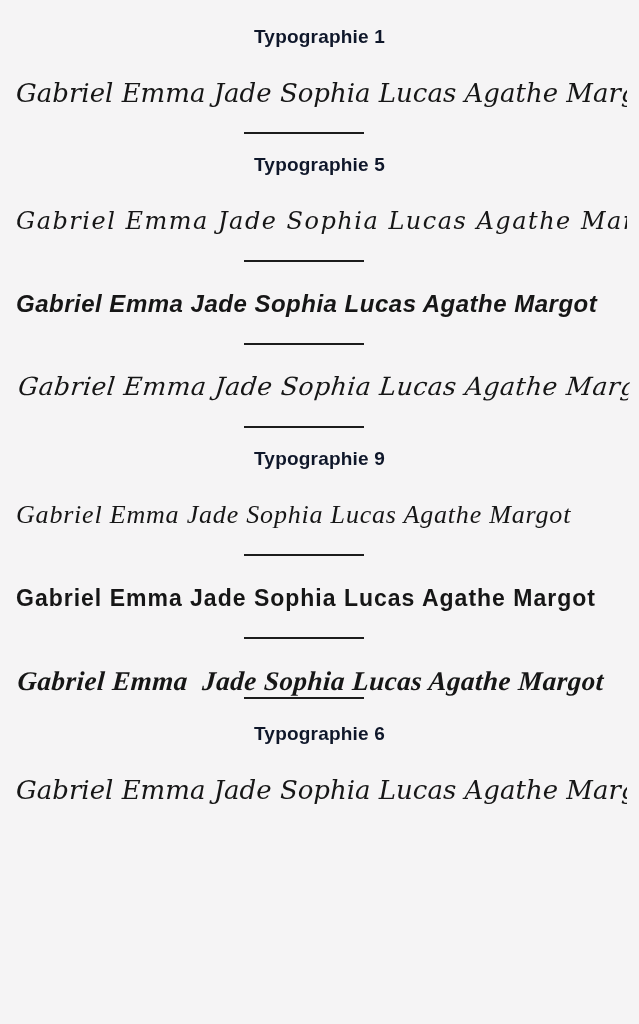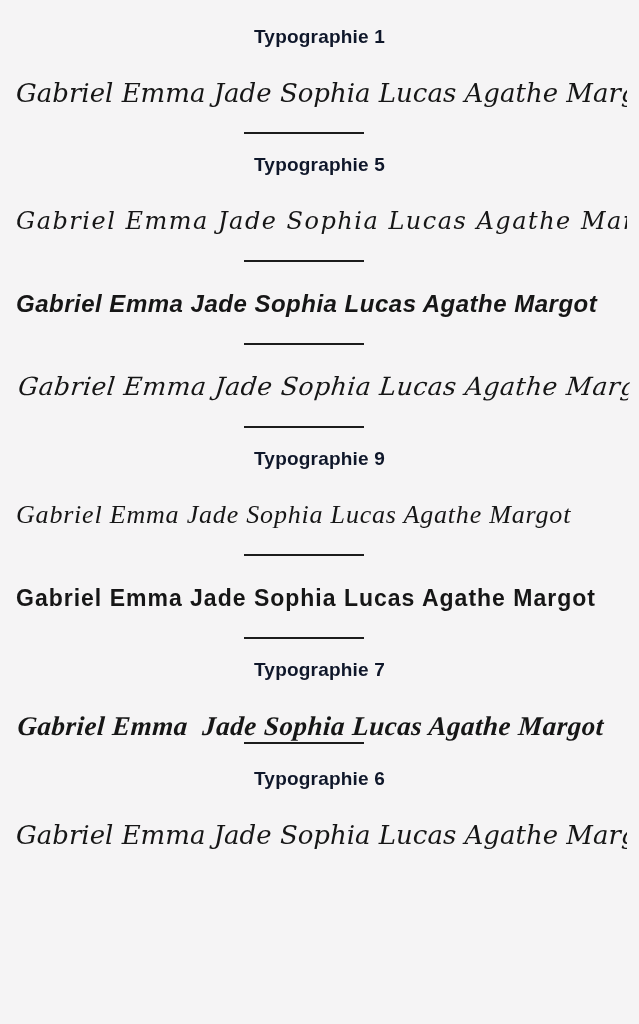--- a/index.html
+++ b/index.html
@@ -85,21 +85,20 @@
     <p class="typo-sample style-5">Gabriel Emma Jade Sophia Lucas Agathe Margot</p>
     <hr class="divider">
   </section>
 
   <section class="typo-section">
     <p class="typo-sample style-6">Gabriel Emma Jade Sophia Lucas Agathe Margot</p>
     <hr class="divider">
   </section>
 
   <section class="typo-section tight">
-    <h3 class="typo-heading">Typographie 7</h3>
     <p class="typo-sample style-7">Gabriel Emma  Jade Sophia Lucas Agathe Margot</p>
     <hr class="divider">
   </section>
 
   <section class="typo-section">
     <h3 class="typo-heading">Typographie 6</h3>
     <p class="typo-sample style-8">Gabriel Emma Jade Sophia Lucas Agathe Margot</p>
   </section>
 
 </div>

